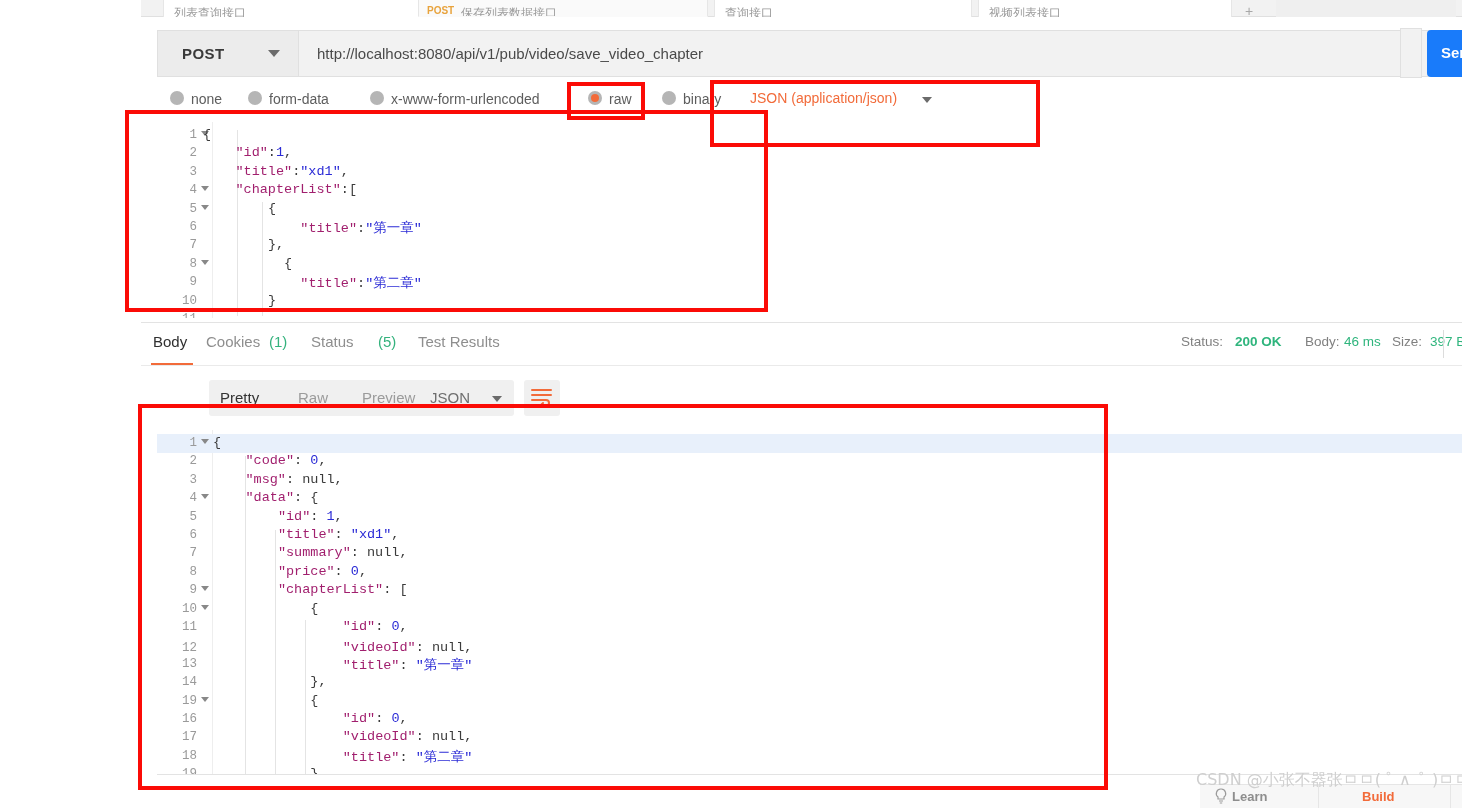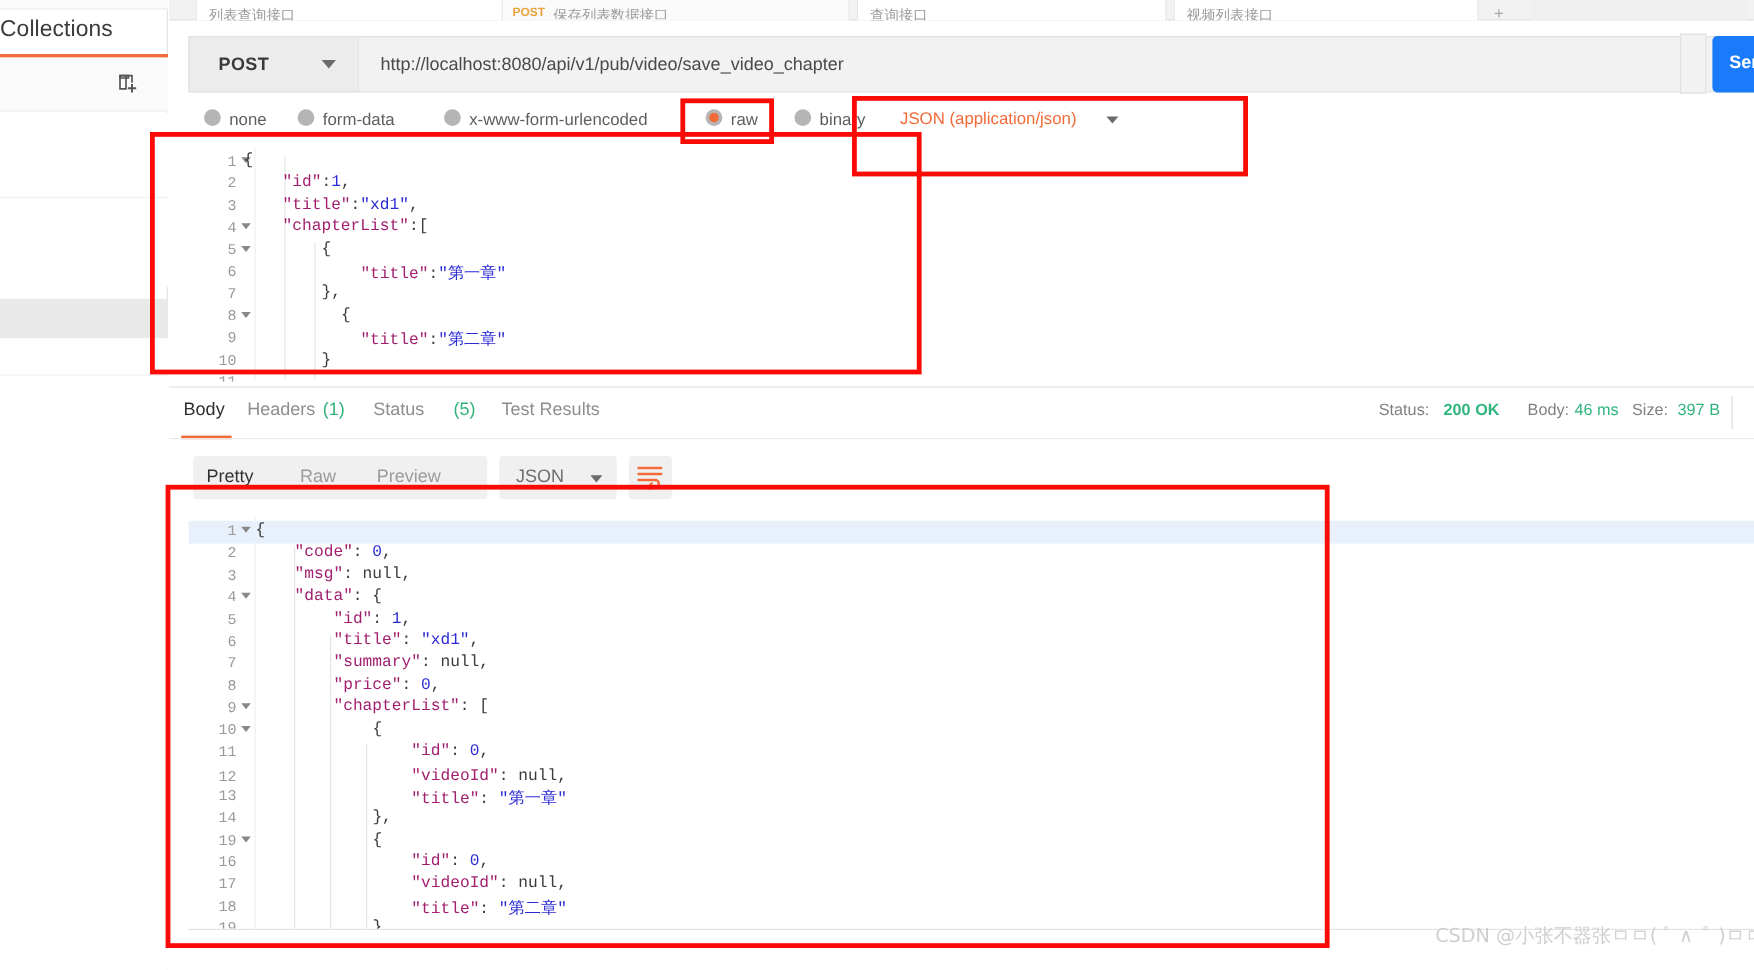--- a/index.html
+++ b/index.html
@@ -180,32 +180,33 @@
   .resp-tab.active { color: #2f2f2f; }
   .resp-tab-underline {
     position: absolute; top: 30px; height: 3px; background: #f26b3a;
   }
   .resp-tabs-line {
     position: absolute; left: 141px; top: 365px; width: 1321px; height: 1px;
     background: #eaeaea;
   }
   .status-group { position: absolute; top: 334px; height: 20px; }
   .status-item { position: absolute; top: 0; font-size: 13.5px; color: #808080;
-                 white-space: nowrap; }
+                 white-space: nowrap; margin-left: 32px; }
   .status-val { color: #2fb57d; }
   .status-divider {
     position: absolute; left: 1443px; top: 330px; width: 1px; height: 28px;
     background: #dcdcdc;
   }
 
   
   .fmt-bar { position: absolute; left: 161px; top: 380px; height: 36px; }
   .fmt-group {
     position: absolute; top: 0; height: 36px; background: #f0f0f0;
     border-radius: 3px;
+    margin-left: 48px;
   }
   .fmt-tab {
     position: absolute; top: 9px; font-size: 15px; color: #9b9b9b;
     white-space: nowrap;
   }
   .fmt-tab.active { color: #333; }
   .json-box {
     position: absolute; top: 0; height: 36px; background: #f0f0f0;
     border-radius: 3px;
   }
@@ -243,37 +244,20 @@
     position: absolute; left: 1196px; top: 770px;
     font-size: 16px; color: #cfcfcf; white-space: nowrap;
     font-family: "DejaVu Sans", sans-serif;
   }
 </style>
 </head>
 <body>
 
 <div id="app">
 
-  <div class="sidebar">
-    <div class="sidebar-top"></div>
-    <div class="collections-title">Collections</div>
-    <div class="collections-underline"></div>
-    <div class="newfolder-row">
-      <svg class="newfolder-icon" viewBox="0 0 20 20">
-        <path d="M2 3 h7 v2 h-7 z" fill="none" stroke="#555" stroke-width="1.4"></path>
-        <path d="M2 3 h5 v11 h-5 z M2 3 h10 v6" fill="none" stroke="#555" stroke-width="1.4"></path>
-        <path d="M12 10 v7 M8.5 13.5 h7" stroke="#555" stroke-width="1.6" fill="none"></path>
-      </svg>
-    </div>
-    <div class="sb-row" style="top:94px;height:70px;"></div>
-    <div class="sb-row sep" style="top:164px;height:75px;"></div>
-    <div class="sb-row hl" style="top:249px;height:33px;"></div>
-    <div class="sb-row" style="top:282px;height:26px;"></div>
-    <div class="sb-row sep" style="top:312px;height:496px;"></div>
-  </div>
 
   <div class="tabstrip">
     <div class="tab" style="left:22px;width:266px;">
       <span class="tab-label">列表查询接口</span>
     </div>
     <div class="tab active" style="left:277px;width:290px;">
       <span class="tab-method">POST</span>
       <span class="tab-label" style="left:42px;">保存列表数据接口</span>
 
     </div>
@@ -379,21 +363,21 @@
       <div class="code-line" style="top: 188px;">
         <span class="ln" style="top: 2px;">11</span>
         <span class="code-text" style="left: 46px; top: 1px;"></span>
       </div>
     </div>
 
   <div class="resp-divider"></div>
   <div class="resp-tabs">
     <span class="resp-tab active" style="left:0;">Body</span>
     <span class="resp-tab-underline" style="left:-2px;width:42px;"></span>
-    <span class="resp-tab" style="left:53px;">Headers</span>
+    <span class="resp-tab" style="left:53px;">Cookies</span>
     <span class="resp-tab cnt" style="left:116px;color:#34b27d;">(1)</span>
     <span class="resp-tab" style="left:158px;">Status</span>
     <span class="resp-tab cnt" style="left:225px;color:#34b27d;">(5)</span>
     <span class="resp-tab" style="left:265px;">Test Results</span>
   </div>
   <div class="resp-tabs-line"></div>
 
   <div class="status-group">
     <span class="status-item" style="left:1149px;">Status:</span>
     <span class="status-item status-val" style="left:1203px;font-weight:bold;">200 OK</span>
@@ -509,16 +493,26 @@
         <span class="code-text" style="left: 56px; top: 1px;"><span class="tk-punc"> </span><span class="tk-punc"> </span><span class="tk-punc"> </span><span class="tk-punc"> </span><span class="tk-punc"> </span><span class="tk-punc"> </span><span class="tk-punc"> </span><span class="tk-punc"> </span><span class="tk-punc"> </span><span class="tk-punc"> </span><span class="tk-punc"> </span><span class="tk-punc"> </span><span class="tk-punc">}</span></span>
       </div>
     </div>
   <div style="position:absolute;left:157px;top:774px;width:1305px;height:1px;background:#e3e3e3;"></div>
 
   <div class="red-box" style="left:125px;top:110px;width:643px;height:202px;"></div>
   <div class="red-box" style="left:567px;top:82px;width:78px;height:38px;"></div>
   <div class="red-box" style="left:710px;top:80px;width:330px;height:67px;"></div>
   <div class="red-box" style="left:138px;top:404px;width:970px;height:386px;"></div>
 
+  <div class="bottom-bar">
+    <svg class="bulb-icon" viewBox="0 0 14 16">
+      <path d="M7 1 a4.5 4.5 0 0 1 3 8 v2 h-6 v-2 a4.5 4.5 0 0 1 3 -8 z" fill="none" stroke="#9b9b9b" stroke-width="1.2"></path>
+      <path d="M5 13 h4 M5.8 15 h2.4" stroke="#9b9b9b" stroke-width="1.2" fill="none"></path>
+    </svg>
+    <span class="bb-item" style="left:32px;">Learn</span>
+    <span class="bb-item build" style="left:162px;">Build</span>
+    <div style="position:absolute;left:118px;top:0;width:1px;height:24px;background:#e6e6e6;"></div>
+    <div style="position:absolute;left:250px;top:0;width:1px;height:24px;background:#e6e6e6;"></div>
+  </div>
 
   <div class="watermark">CSDN @小张不器张ㅁㅁ( ﾟ ∧ ﾟ )ㅁㅁ</div>
 
 </div>
 
 </body></html>

